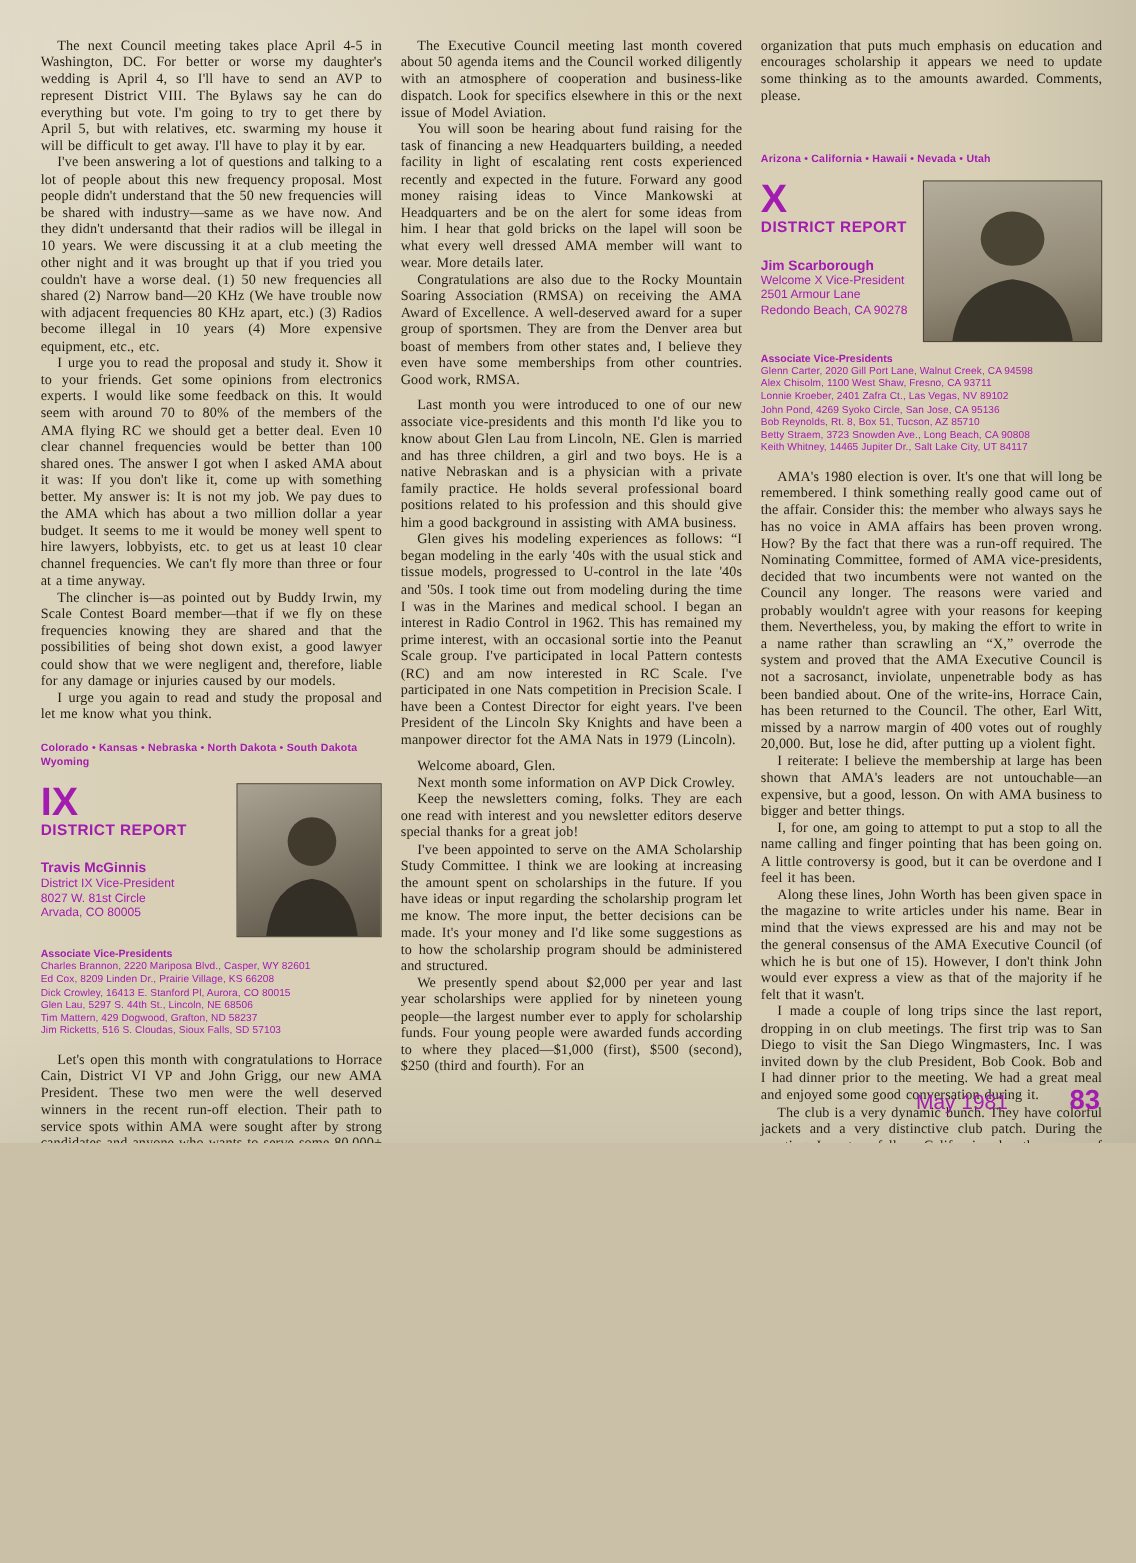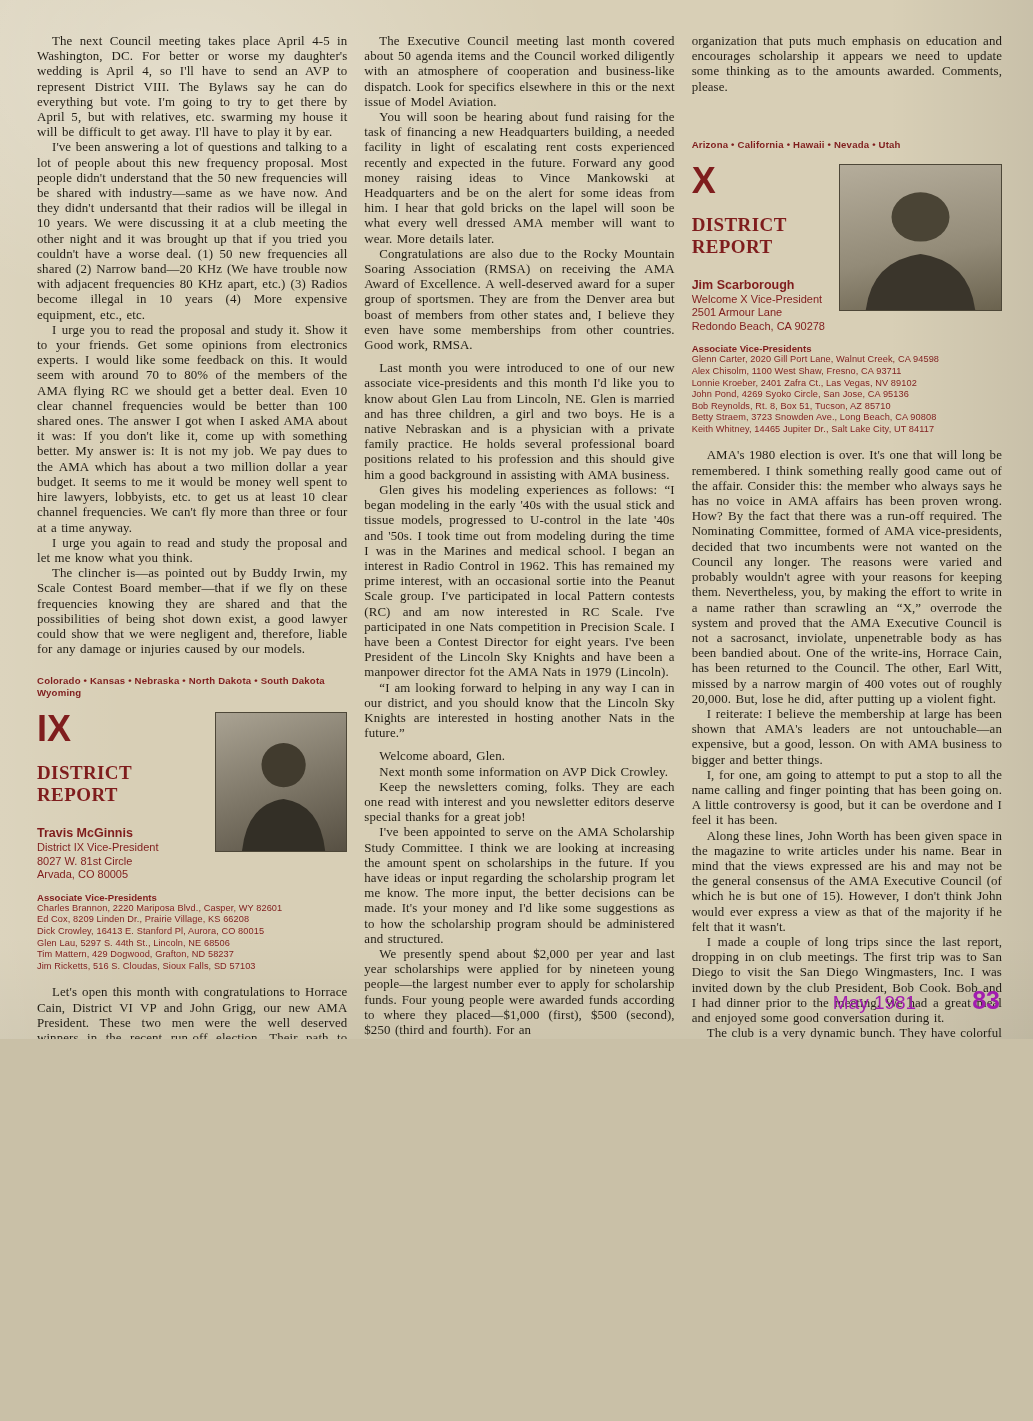--- a/index.html
+++ b/index.html
@@ -9,29 +9,29 @@
   .scan-tint{position:absolute;inset:0;pointer-events:none;background:
     radial-gradient(ellipse 60% 40% at 18% 6%, rgba(255,255,255,.28), rgba(255,255,255,0) 60%),
     linear-gradient(90deg, rgba(255,255,255,.10), rgba(0,0,0,0) 12%, rgba(0,0,0,0) 86%, rgba(0,0,0,.07)),
     linear-gradient(180deg, rgba(0,0,0,0) 90%, rgba(0,0,0,.05));}
   .columns{position:absolute;top:34px;left:37px;right:31px;display:flex;gap:17px;}
   .col{flex:1;min-width:0;}
   .body{font-size:12.9px;line-height:15.2px;text-align:justify;text-indent:15px;word-spacing:1.1px;letter-spacing:.1px;}
   .body.noindent{text-indent:0;}
   .body.space-above{margin-top:8px;}
   .after-district{margin-top:13px;}
-  .district{font-family:"Liberation Sans",sans-serif;color:#7f1d1d;}
+  .district{font-family:"Liberation Sans",sans-serif;color:#a21caf;}
   .district.ix{margin-top:18px;}
   .district.x{margin-top:44px;}
   .states{font-size:9.6px;font-weight:700;letter-spacing:.2px;white-space:nowrap;}
   .states.center{text-align:left;margin-top:1px;}
   .district-head{display:flex;gap:9px;margin-top:14px;}
   .head-left{flex:1;min-width:0;}
   .d-number{font-size:36px;font-weight:700;line-height:34px;}
-  .d-title{font-size:19px;font-weight:700;letter-spacing:.4px;margin-top:16px;font-family:Liberation Serif, serif;}
+  .d-title{font-size:14px;font-weight:700;letter-spacing:.4px;margin-top:0;}
   .vp-block{margin-top:20px;}
   .vp-name{font-size:12.5px;font-weight:700;line-height:15px;}
   .vp-line{font-size:11px;line-height:13.5px;}
   .photo{position:relative;flex:none;border:1px solid #4d4738;overflow:hidden;}
   .photo-ix{width:132px;height:140px;background:linear-gradient(160deg,#aaa393,#7c7566 55%,#575043);}
   .photo-x{width:163px;height:147px;background:linear-gradient(170deg,#b5ad9b,#938b78 60%,#6b634f);}
   .photo svg{position:absolute;left:0;bottom:0;width:100%;height:100%;}
   .avp{margin-top:10px;}
   .avp-heading{font-size:9.6px;font-weight:700;}
   .avp-line{font-size:9.2px;line-height:11.6px;font-weight:400;letter-spacing:.1px;white-space:nowrap;}
@@ -44,22 +44,22 @@
 
 <div class="page">
   <div class="scan-tint"></div>
 
   <div class="columns">
 
     <div class="col">
       <p class="body">The next Council meeting takes place April 4-5 in Washington, DC. For better or worse my daughter's wedding is April 4, so I'll have to send an AVP to represent District VIII. The Bylaws say he can do everything but vote. I'm going to try to get there by April 5, but with relatives, etc. swarming my house it will be difficult to get away. I'll have to play it by ear.</p>
       <p class="body">I've been answering a lot of questions and talking to a lot of people about this new frequency proposal. Most people didn't understand that the 50 new frequencies will be shared with industry—same as we have now. And they didn't undersantd that their radios will be illegal in 10 years. We were discussing it at a club meeting the other night and it was brought up that if you tried you couldn't have a worse deal. (1) 50 new frequencies all shared (2) Narrow band—20 KHz (We have trouble now with adjacent frequencies 80 KHz apart, etc.) (3) Radios become illegal in 10 years (4) More expensive equipment, etc., etc.</p>
       <p class="body">I urge you to read the proposal and study it. Show it to your friends. Get some opinions from electronics experts. I would like some feedback on this. It would seem with around 70 to 80% of the members of the AMA flying RC we should get a better deal. Even 10 clear channel frequencies would be better than 100 shared ones. The answer I got when I asked AMA about it was: If you don't like it, come up with something better. My answer is: It is not my job. We pay dues to the AMA which has about a two million dollar a year budget. It seems to me it would be money well spent to hire lawyers, lobbyists, etc. to get us at least 10 clear channel frequencies. We can't fly more than three or four at a time anyway.</p>
+      <p class="body">The clincher is—as pointed out by Buddy Irwin, my Scale Contest Board member—that if we fly on these frequencies knowing they are shared and that the possibilities of being shot down exist, a good lawyer could show that we were negligent and, therefore, liable for any damage or injuries caused by our models.</p>
       <p class="body">I urge you again to read and study the proposal and let me know what you think.</p>
-      <p class="body">The clincher is—as pointed out by Buddy Irwin, my Scale Contest Board member—that if we fly on these frequencies knowing they are shared and that the possibilities of being shot down exist, a good lawyer could show that we were negligent and, therefore, liable for any damage or injuries caused by our models.</p>
 
       <div class="district ix">
         <div class="states">Colorado • Kansas • Nebraska • North Dakota • South Dakota</div>
         <div class="states center">Wyoming</div>
         <div class="district-head">
           <div class="head-left">
             <div class="d-number">IX</div>
             <div class="d-title">DISTRICT REPORT</div>
             <div class="vp-block">
               <div class="vp-name">Travis McGinnis</div>
@@ -88,21 +88,20 @@
 
       <p class="body after-district">Let's open this month with congratulations to Horrace Cain, District VI VP and John Grigg, our new AMA President. These two men were the well deserved winners in the recent run-off election. Their path to service spots within AMA were sought after by strong candidates and anyone who wants to serve some 80,000+ people has got to have his heart in the job. It's no easy task and I know many people are looking forward to great things with the election behind us now.</p>
     </div>
 
     <div class="col">
       <p class="body">The Executive Council meeting last month covered about 50 agenda items and the Council worked diligently with an atmosphere of cooperation and business-like dispatch. Look for specifics elsewhere in this or the next issue of Model Aviation.</p>
       <p class="body">You will soon be hearing about fund raising for the task of financing a new Headquarters building, a needed facility in light of escalating rent costs experienced recently and expected in the future. Forward any good money raising ideas to Vince Mankowski at Headquarters and be on the alert for some ideas from him. I hear that gold bricks on the lapel will soon be what every well dressed AMA member will want to wear. More details later.</p>
       <p class="body">Congratulations are also due to the Rocky Mountain Soaring Association (RMSA) on receiving the AMA Award of Excellence. A well-deserved award for a super group of sportsmen. They are from the Denver area but boast of members from other states and, I believe they even have some memberships from other countries. Good work, RMSA.</p>
       <p class="body space-above">Last month you were introduced to one of our new associate vice-presidents and this month I'd like you to know about Glen Lau from Lincoln, NE. Glen is married and has three children, a girl and two boys. He is a native Nebraskan and is a physician with a private family practice. He holds several professional board positions related to his profession and this should give him a good background in assisting with AMA business.</p>
       <p class="body">Glen gives his modeling experiences as follows: “I began modeling in the early '40s with the usual stick and tissue models, progressed to U-control in the late '40s and '50s. I took time out from modeling during the time I was in the Marines and medical school. I began an interest in Radio Control in 1962. This has remained my prime interest, with an occasional sortie into the Peanut Scale group. I've participated in local Pattern contests (RC) and am now interested in RC Scale. I've participated in one Nats competition in Precision Scale. I have been a Contest Director for eight years. I've been President of the Lincoln Sky Knights and have been a manpower director fot the AMA Nats in 1979 (Lincoln).</p>
-      <p class="body">“I am looking forward to helping in any way I can in our district, and you should know that the Lincoln Sky Knights are interested in hosting another Nats in the future.”</p>
       <p class="body space-above">Welcome aboard, Glen.</p>
       <p class="body">Next month some information on AVP Dick Crowley.</p>
       <p class="body">Keep the newsletters coming, folks. They are each one read with interest and you newsletter editors deserve special thanks for a great job!</p>
       <p class="body">I've been appointed to serve on the AMA Scholarship Study Committee. I think we are looking at increasing the amount spent on scholarships in the future. If you have ideas or input regarding the scholarship program let me know. The more input, the better decisions can be made. It's your money and I'd like some suggestions as to how the scholarship program should be administered and structured.</p>
       <p class="body">We presently spend about $2,000 per year and last year scholarships were applied for by nineteen young people—the largest number ever to apply for scholarship funds. Four young people were awarded funds according to where they placed—$1,000 (first), $500 (second), $250 (third and fourth). For an</p>
     </div>
 
     <div class="col">
       <p class="body noindent">organization that puts much emphasis on education and encourages scholarship it appears we need to update some thinking as to the amounts awarded. Comments, please.</p>
 

